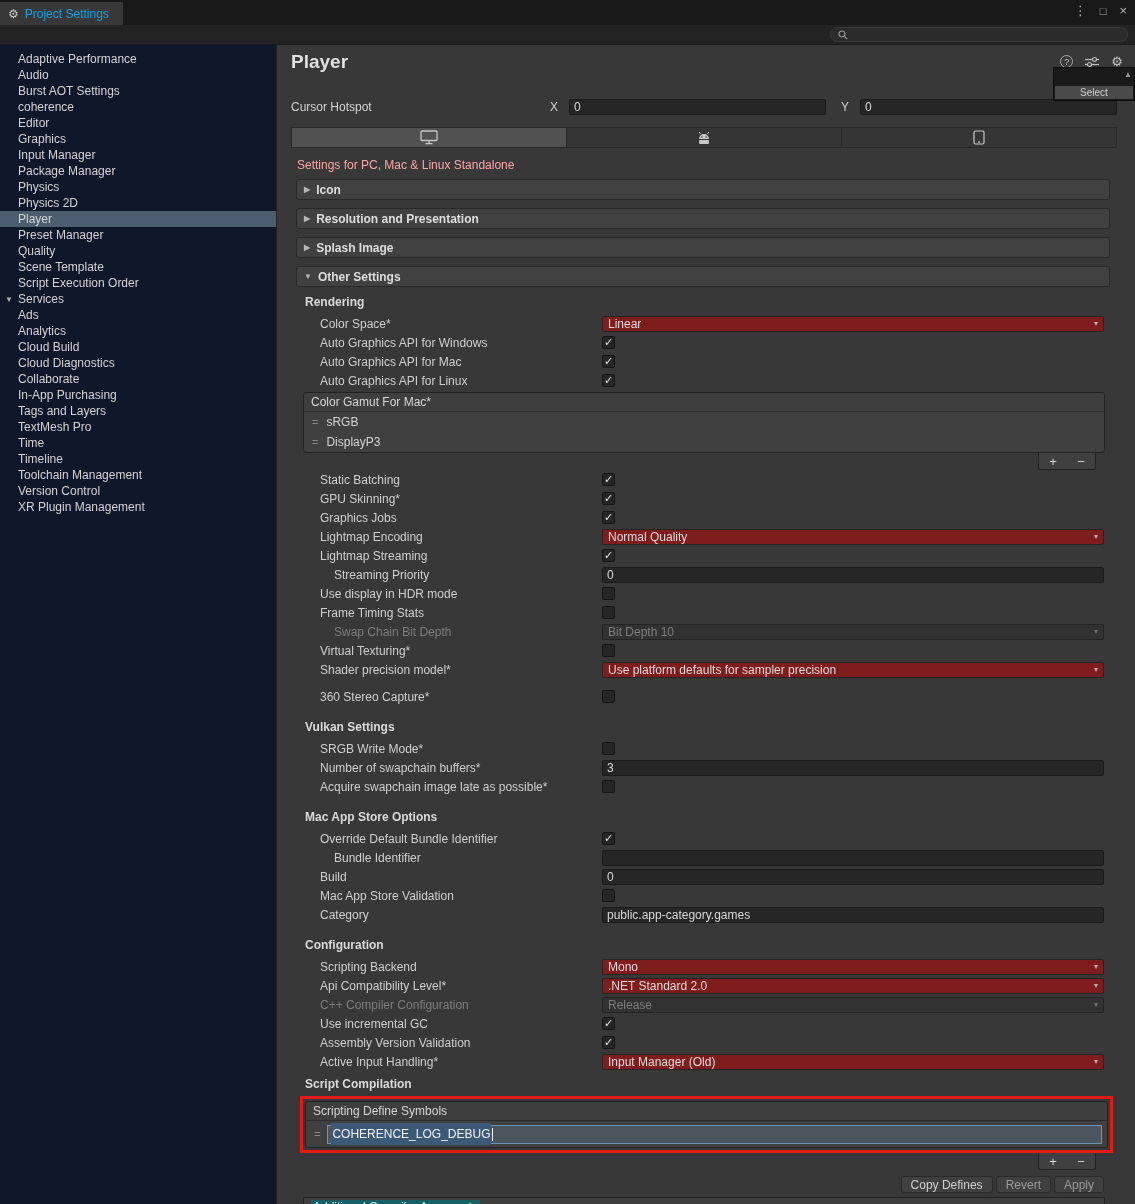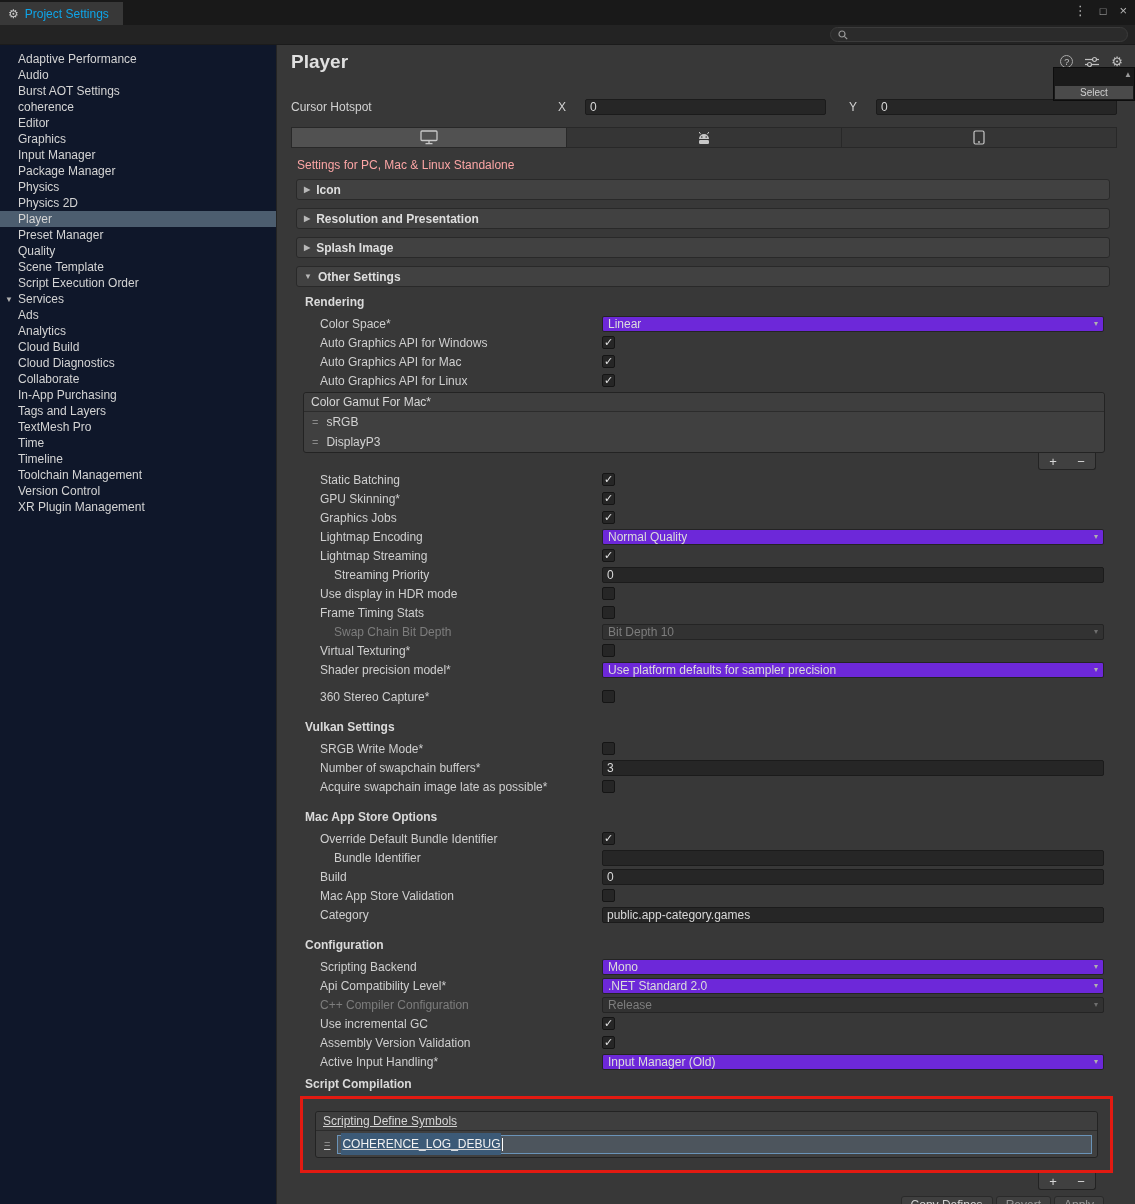--- a/index.html
+++ b/index.html
@@ -32,21 +32,21 @@
   .page-title { font-size:19px; font-weight:bold; color:#e0e0e0; }
   .header-icons { display:flex; gap:12px; align-items:center; }
   .help-circ { width:13px; height:13px; border:1px solid #a8a8a8; border-radius:50%; font-size:9px; color:#c4c4c4; display:flex; align-items:center; justify-content:center; }
   .gear-big { font-size:13px; color:#c0c0c0; }
 
   .picker-box { position:absolute; top:22px; right:0; width:82px; height:34px; background:#1a1a1a; border:1px solid #0d0d0d; z-index:2; }
   .picker-select { position:absolute; bottom:1px; left:1px; right:1px; height:13px; background:#4a4a4a; display:flex; align-items:center; justify-content:center; font-size:10px; color:#d0d0d0; }
   .scroll-up { position:absolute; top:25px; right:3px; font-size:8px; color:#9a9a9a; z-index:5; }
 
   
-  .hotspot-row { margin:26px 18px 0 14px; display:flex; align-items:center; height:16px; gap:12px; }
+  .hotspot-row { margin:26px 18px 0 14px; display:flex; align-items:center; height:16px; gap:4px; }
   .hotspot-label { width:255px; flex:none; }
   .axis-label { margin-right:7px; color:#d2d2d2; }
   .axis-label.y { margin-left:11px; }
   .field { height:16px; background:#262626; border:1px solid #1b1b1b; border-radius:2px; padding:0 4px; display:flex; align-items:center; color:#d8d8d8; }
   .hotspot-row .field { flex:1; }
 
   
   .platform-tabs { margin:12px 18px 0 14px; display:flex; height:21px; }
   .tab-btn { flex:1; background:#353535; border:1px solid #282828; display:flex; align-items:center; justify-content:center; }
   .tab-btn + .tab-btn { margin-left:-1px; }
@@ -61,38 +61,38 @@
   
   .grp-heading { font-weight:bold; color:#dadada; margin:6px 0 3px 28px; height:16px; }
   .spacer { height:8px; }
   .row { display:flex; align-items:center; height:19px; padding:0 31px 0 43px;gap:40px; }
   .row-label { flex:0 0 242px; color:#cfcfcf; white-space:nowrap; overflow:hidden; }
   .row.disabled .row-label { color:#7d7d7d; }
   .row-label.ind1 { padding-left:14px; }
   .ctrl { flex:1; display:flex; align-items:center; min-width:0; }
   .ctrl .field { flex:1; }
   .checkbox { width:13px; height:13px; background:#262626; border:1px solid #151515; border-radius:2px; display:flex; align-items:center; justify-content:center; font-size:11px; line-height:1; color:#e4e4e4; flex:none; }
-  .dropdown { flex:1; height:16px; background:#6d28d9; border:1px solid #242424; border-radius:2px; display:flex; align-items:center; justify-content:space-between; padding:0 5px; color:#dcdcdc; min-width:0; }
+  .dropdown { flex:1; height:16px; background:#7f1d1d; border:1px solid #242424; border-radius:2px; display:flex; align-items:center; justify-content:space-between; padding:0 5px; color:#dcdcdc; min-width:0; }
   .dropdown.disabled { color:#7d7d7d; background:#323232; }
   .dd-val { white-space:nowrap; overflow:hidden; }
   .dd-arrow { font-size:8px; color:#b0b0b0; margin-left:5px; flex:none; }
   .dropdown.disabled .dd-arrow { color:#6e6e6e; }
 
   
   .listbox { margin:2px 30px 0 26px; border:1px solid #232323; border-radius:3px; background:#404040; }
   .listbox-header { height:19px; display:flex; align-items:center; padding-left:7px; background:#3e3e3e; border-bottom:1px solid #2c2c2c; color:#d6d6d6; border-radius:3px 3px 0 0; }
   .listbox-item { height:20px; display:flex; align-items:center; gap:8px; padding-left:8px; }
   .drag-handle { color:#8a8a8a; font-size:11px; }
   .list-footer { display:flex; justify-content:flex-end; padding-right:39px; height:17px; }
   .pm-box { width:58px; background:#404040; border:1px solid #232323; border-top:none; border-radius:0 0 3px 3px; display:flex; }
   .pm-btn { flex:1; display:flex; align-items:center; justify-content:center; color:#d8d8d8; font-size:13px; line-height:1; }
 
   
   .red-frame { margin:2px 22px 0 23px; border:3px solid #e21a11; padding:2px; }
-  .red-frame .listbox { margin:10px;text-decoration:underline; }
+  .red-frame .listbox { margin:0; }
   .define-item { height:26px; display:flex; align-items:center; gap:7px; padding:0 5px 0 8px; }
   .define-field { flex:1; height:19px; background:#4d555d; border:1px solid #6a93b8; display:flex; align-items:center; padding:0 3px; color:#f2f2f2; }
   .selection { background:#3c5a77; padding:4px 1px; white-space:nowrap; }
   .caret { width:1px; height:13px; background:#ffffff; margin-left:1px; flex:none; }
 
   
   .btn-row { display:flex; justify-content:flex-end; gap:3px; margin:6px 31px 0 0; }
   .btn { height:17px; background:#404040; border:1px solid #2a2a2a; border-radius:3px; padding:0 9px; display:flex; align-items:center; color:#d0d0d0; }
   .btn.dim { color:#999999; }
 

